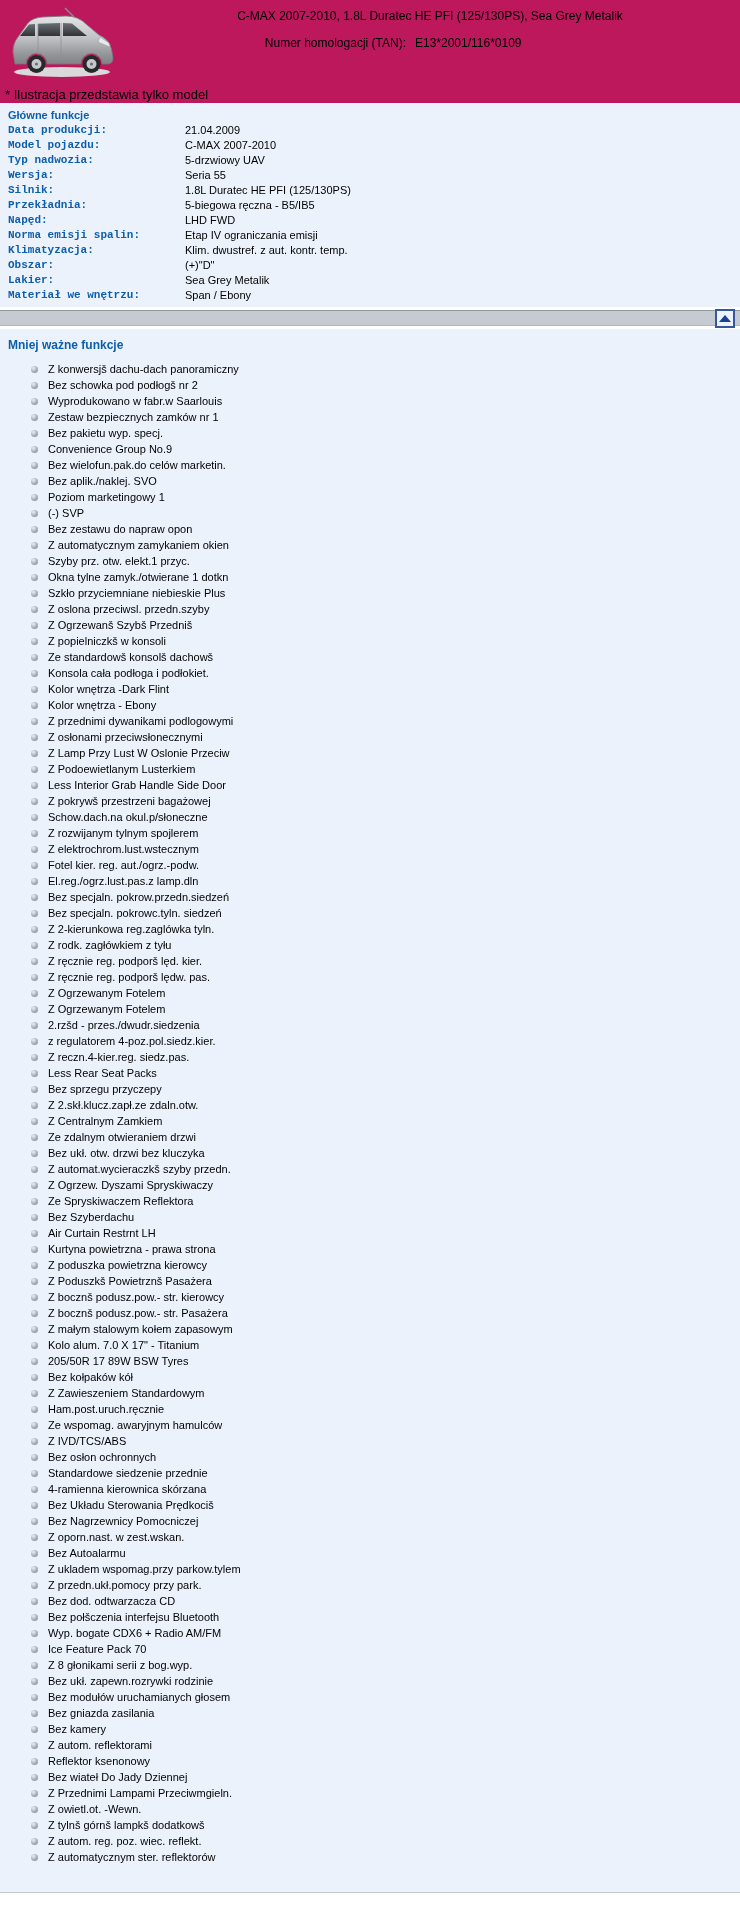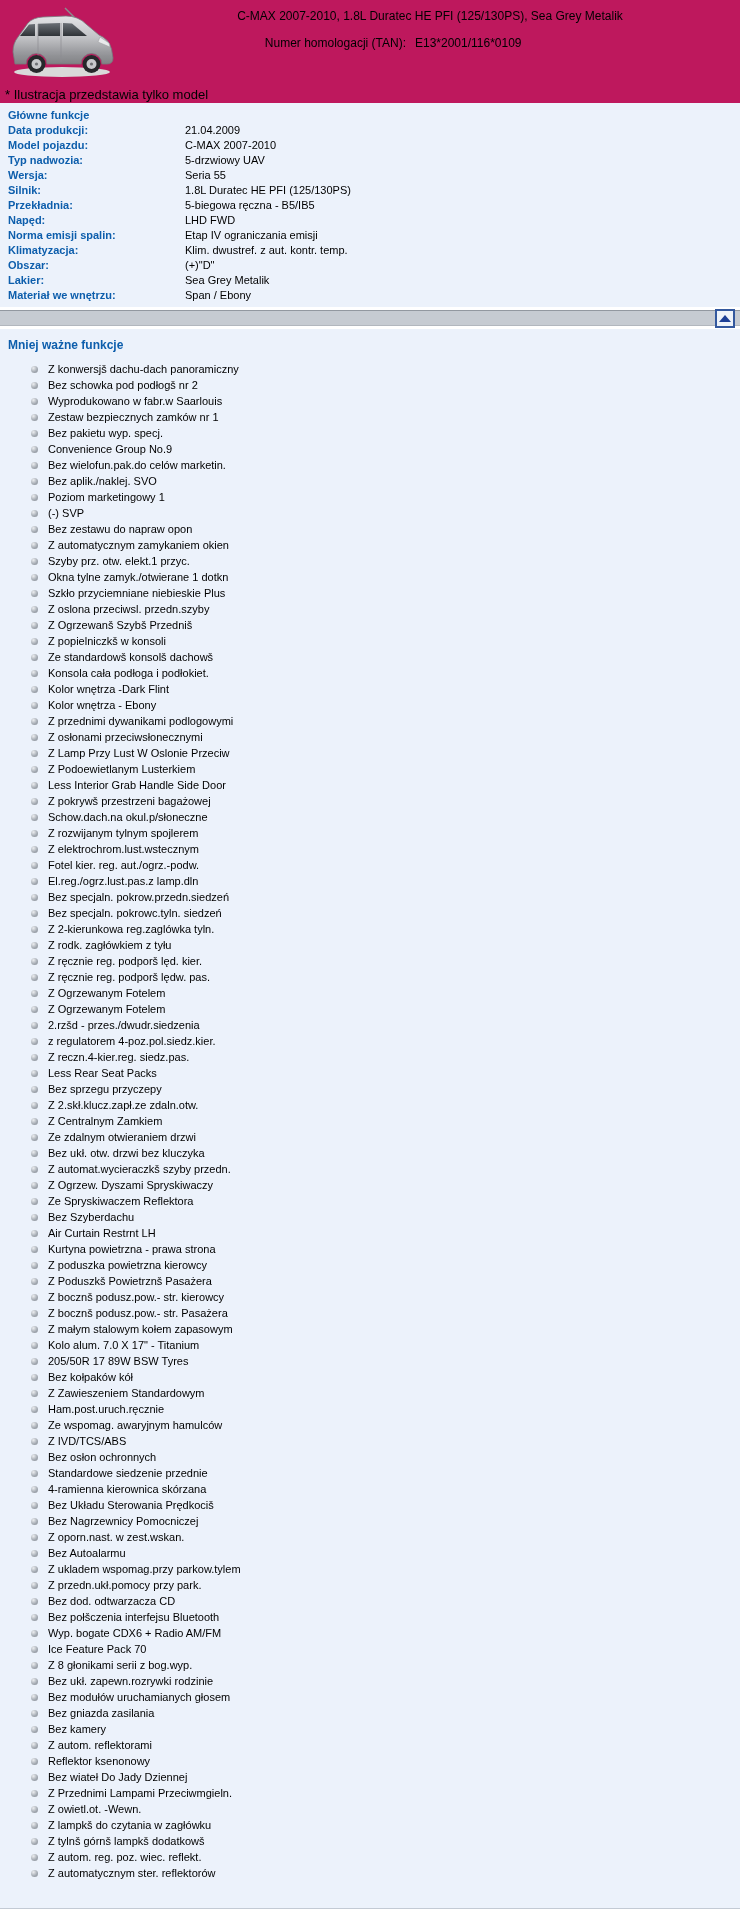--- a/index.html
+++ b/index.html
@@ -19,21 +19,21 @@
   .idtable td { font-size:12px; padding:0 0 2px 0; vertical-align:top; }
   .idtable .lbl { width:295px; text-align:right; padding-right:9px; white-space:nowrap; }
   .idtable .val { text-align:left; }
   .img-note { position:absolute; left:5px; top:87px; font-size:13px; }
   
   .panel { background:#ecf2fb; width:740px; }
   .panel1 { padding:5px 20px 4px 8px; }
   .sec-title { color:#0d5eac; font-weight:bold; font-size:11px; line-height:15px; }
   .ftable { border-collapse:collapse; }
   .ftable td { font-size:11px; line-height:15px; vertical-align:top; }
-  .ftable .flbl { width:177px; color:#0d5eac; font-weight:bold; white-space:nowrap; }
+  .ftable .flbl { width:177px; color:#0d5eac; font-weight:bold; white-space:nowrap;font-family:Liberation Mono, monospace; }
   .ftable .fval { color:#000; white-space:nowrap; }
   
   .bar-gap { height:3px; background:#fff; }
   .collapse-bar {
     height:16px; width:740px; background:#c6cbd2;
     border-top:1px solid #9298a0; border-bottom:1px solid #b2b7be;
     position:relative;
   }
   .collapse-btn {
     position:absolute; right:5px; top:-2px;
@@ -645,24 +645,20 @@
       <li>
         <span class="bullet"></span>
         <span>Z Przednimi Lampami Przeciwmgieln.</span>
       </li>
 
       <li>
         <span class="bullet"></span>
         <span>Z owietl.ot. -Wewn.</span>
       </li>
 
-      <li>
-        <span class="bullet"></span>
-        <span>Z lampkš do czytania w zagłówku</span>
-      </li>
 
       <li>
         <span class="bullet"></span>
         <span>Z tylnš górnš lampkš dodatkowš</span>
       </li>
 
       <li>
         <span class="bullet"></span>
         <span>Z autom. reg. poz. wiec. reflekt.</span>
       </li>

